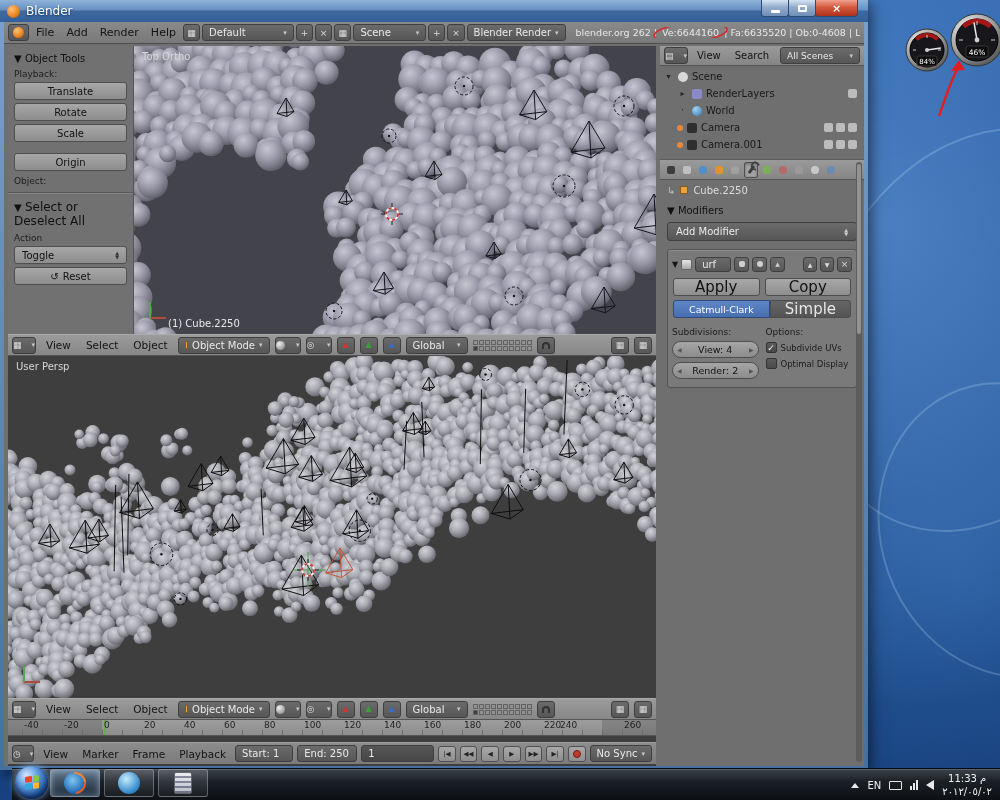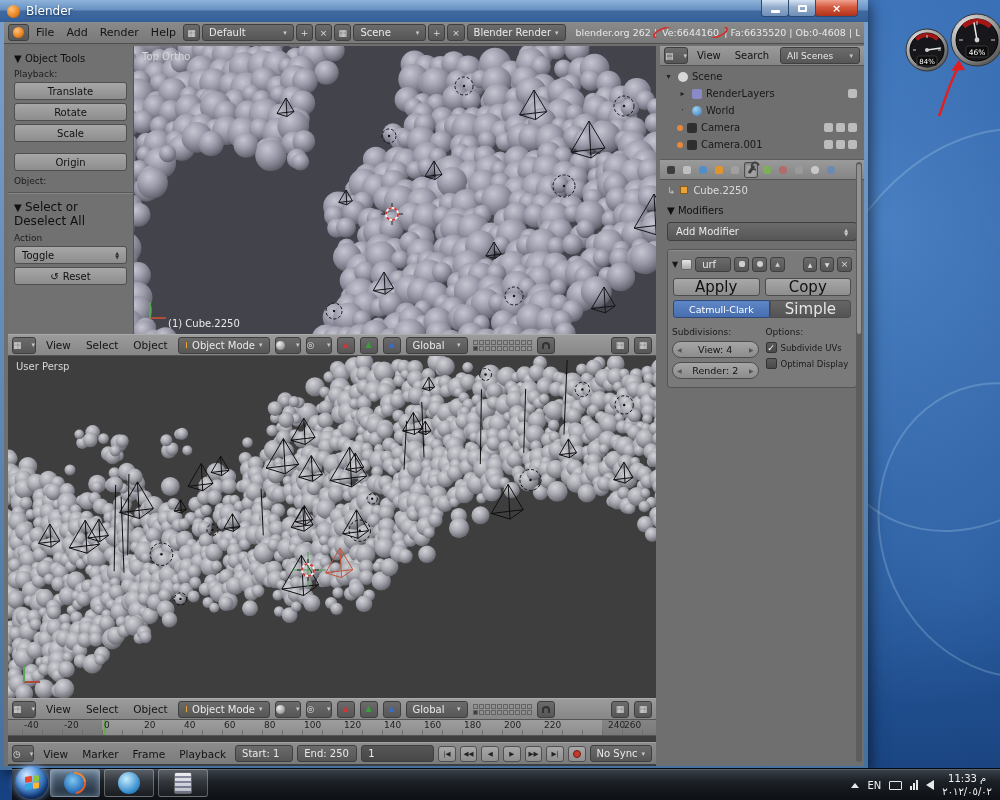--- a/index.html
+++ b/index.html
@@ -2226,21 +2226,21 @@
           <span class="tick" style="left: 176px;">40</span>
           <span class="tick" style="left: 216px;">60</span>
           <span class="tick" style="left: 256px;">80</span>
           <span class="tick" style="left: 296px;">100</span>
           <span class="tick" style="left: 336px;">120</span>
           <span class="tick" style="left: 376px;">140</span>
           <span class="tick" style="left: 416px;">160</span>
           <span class="tick" style="left: 456px;">180</span>
           <span class="tick" style="left: 496px;">200</span>
           <span class="tick" style="left: 536px;">220</span>
-          <span class="tick" style="left: 600px;">240</span>
+          <span class="tick" style="left: 552px;">240</span>
           <span class="tick" style="left: 616px;">260</span>
           <span class="tickline" style="left: 14px;"></span>
           <span class="tickline" style="left: 34px;"></span>
           <span class="tickline" style="left: 54px;"></span>
           <span class="tickline" style="left: 74px;"></span>
           <span class="tickline" style="left: 94px;"></span>
           <span class="tickline" style="left: 114px;"></span>
           <span class="tickline" style="left: 134px;"></span>
           <span class="tickline" style="left: 154px;"></span>
           <span class="tickline" style="left: 174px;"></span>

